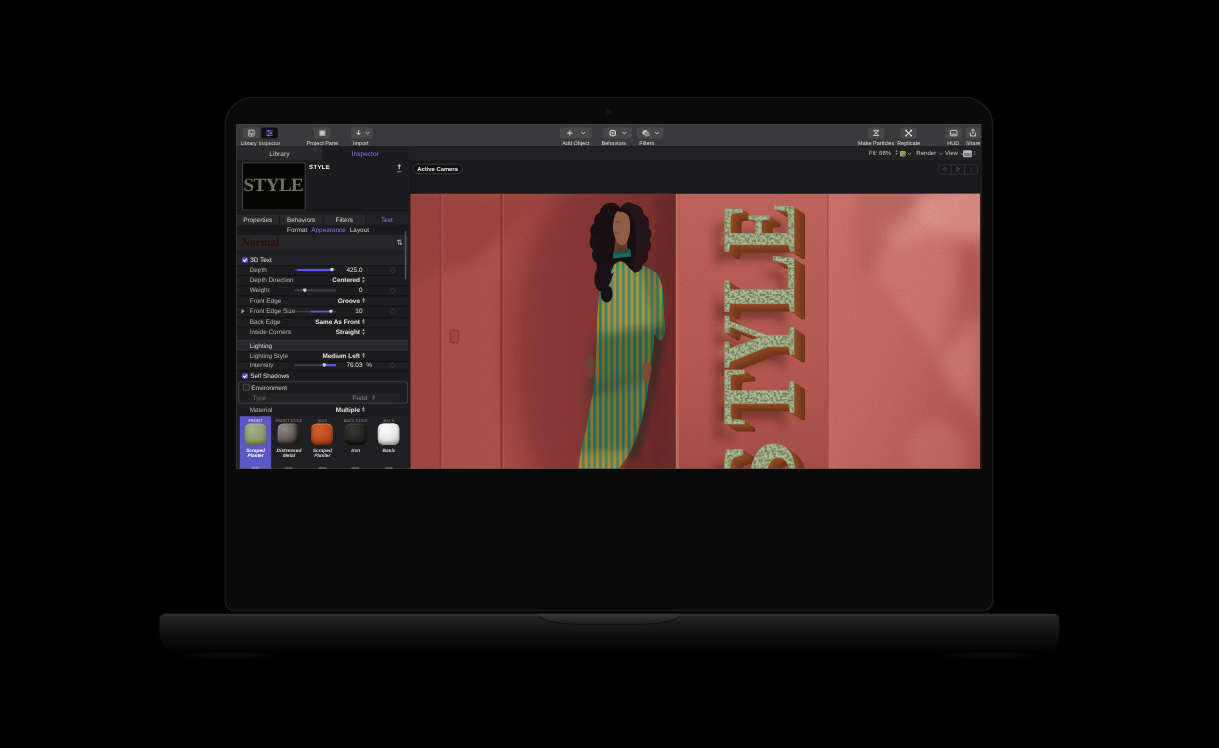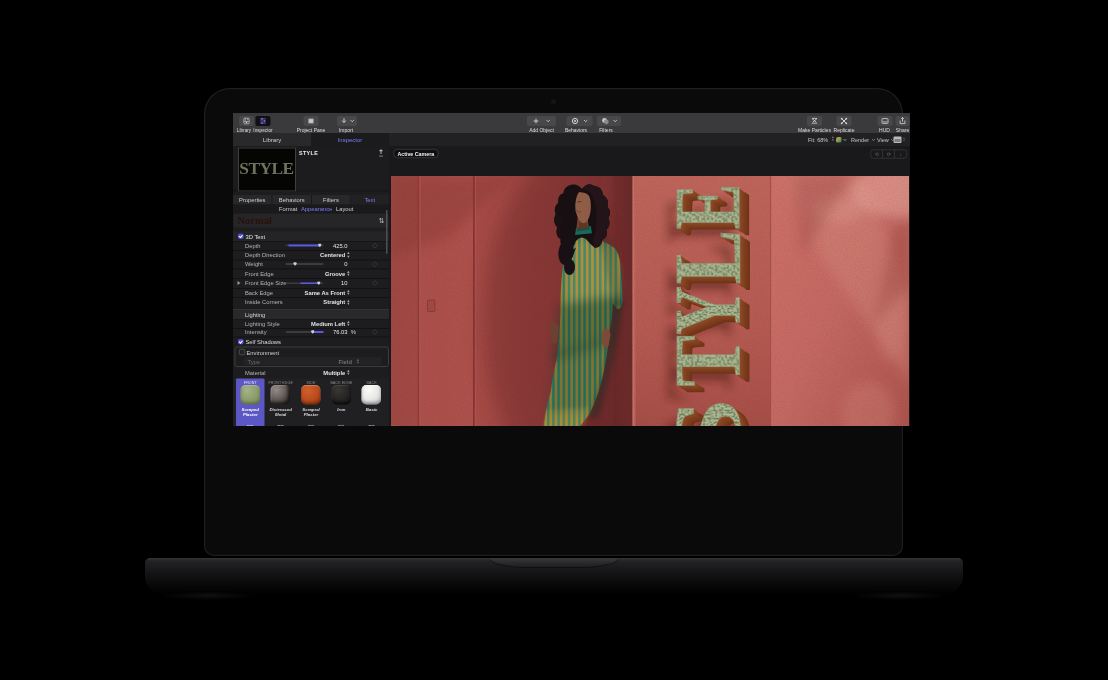--- a/index.html
+++ b/index.html
@@ -11,21 +11,21 @@
        background:#0a0a0b;box-shadow:0 0 0 1.2px #1e1e20 inset;}
   #cam{left:551px;top:99px;width:5px;height:5px;border-radius:50%;background:#0e161e;}
   #base{left:145px;top:558px;width:818px;height:36px;border-radius:5px 5px 18px 18px;
         background:linear-gradient(180deg,#353537 0,#232325 3px,#1a1a1c 10px,#111112 18px,#070708 28px,#010101 36px);}
   #scoop{left:490px;top:558px;width:128px;height:9px;border-radius:0 0 60px 60px / 0 0 14px 14px;
          background:linear-gradient(180deg,#39393b,#28282a 60%,#1f1f21);box-shadow:0 1px 1px rgba(0,0,0,0.5);}
   #footL{left:158px;top:591px;width:100px;height:9px;border-radius:50%;background:radial-gradient(ellipse at center,#101010,#000 70%);}
   #footR{left:850px;top:591px;width:100px;height:9px;border-radius:50%;background:radial-gradient(ellipse at center,#101010,#000 70%);}
 
   
-  #ui{left:233px;top:113px;width:677px;height:313px;background:#737373;overflow:hidden;}
+  #ui{left:215px;top:113px;width:677px;height:313px;background:#737373;overflow:hidden;}
   #uiz{position:absolute;left:0;top:0;width:1354px;height:846px;transform:scale(0.5);transform-origin:0 0;}
   .r{position:absolute;}
   #toolbar{left:0;top:0;width:1354px;height:40px;background:#3a3a3c;border-bottom:2px solid #161617;}
   .tbtn{position:absolute;top:6px;height:20px;border-radius:4px;background:#48484a;}
   .tlab{position:absolute;top:29px;font-size:10px;color:#dedede;white-space:nowrap;transform:translateX(-50%);}
 
   
   #row2{left:0;top:40px;width:1354px;height:26px;background:#232325;border-bottom:2px solid #141415;}
   #tabLib{left:0;top:0;width:156px;height:26px;background:#29292b;color:#cfcfcf;font-size:12px;text-align:center;line-height:26px;}
   #tabIns{left:156px;top:0;width:156px;height:26px;background:#1b1b1d;color:#7d7df7;font-size:12px;text-align:center;line-height:26px;}

